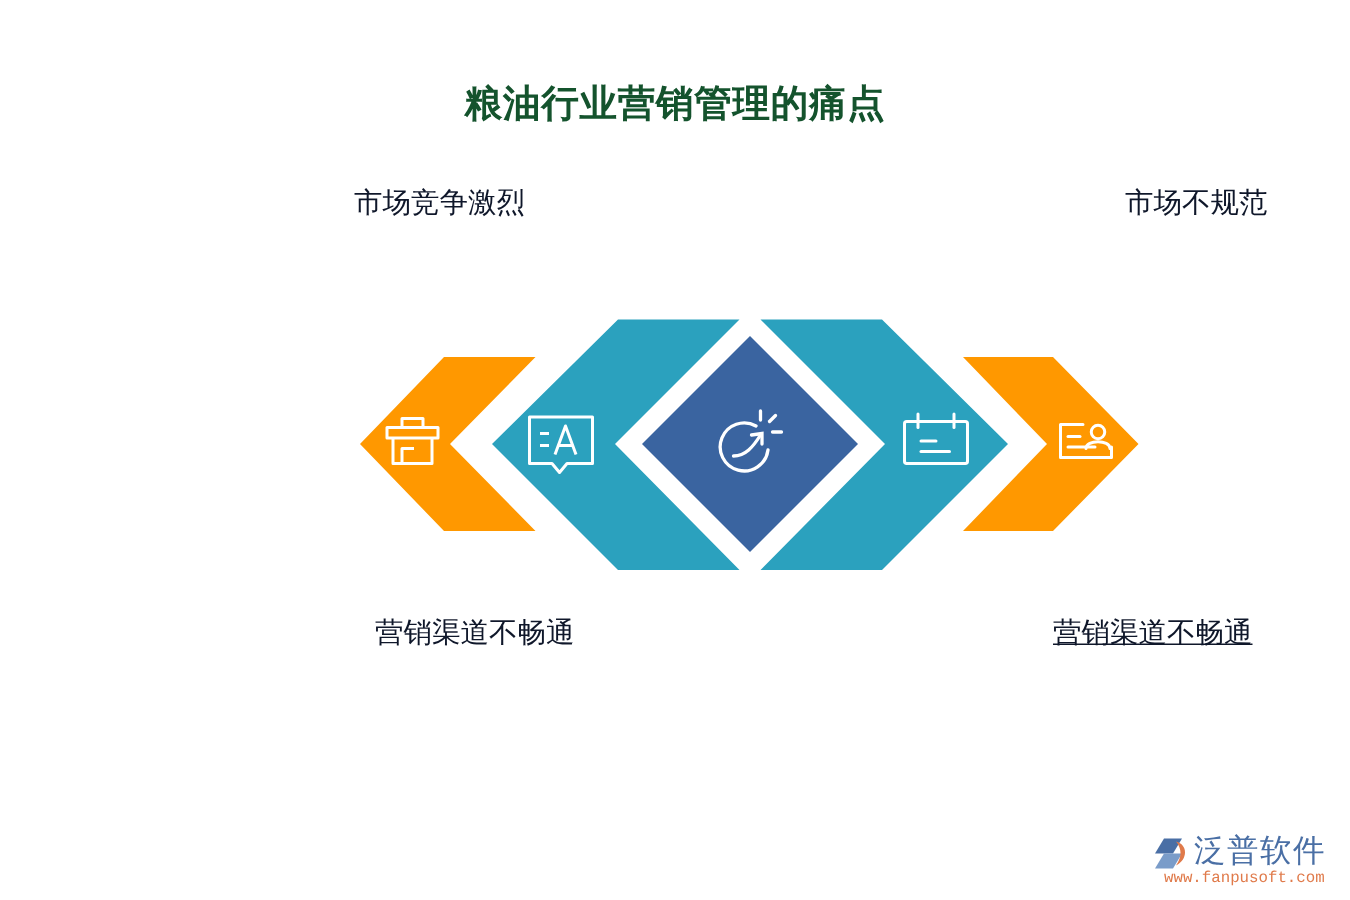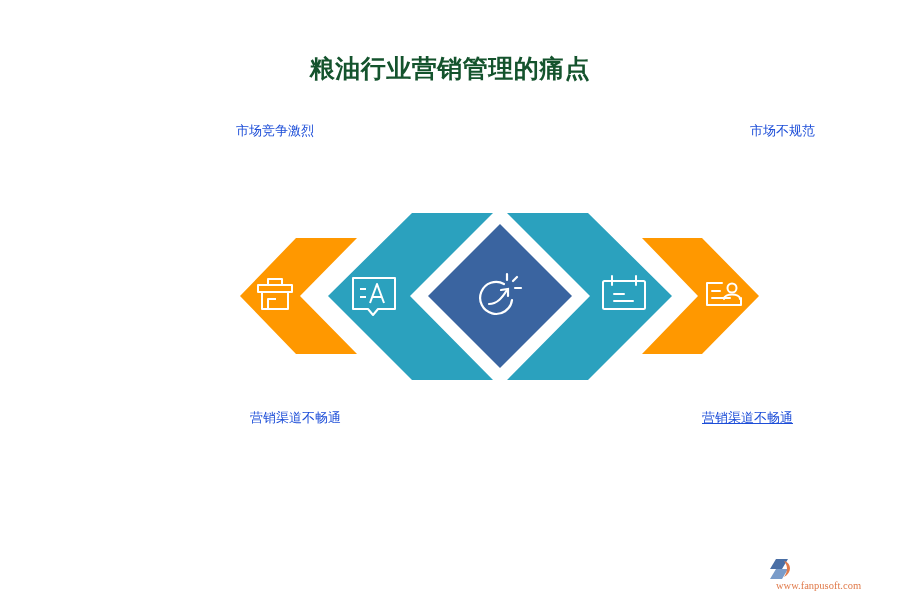--- a/index.html
+++ b/index.html
@@ -20,22 +20,22 @@
       top: 52px;
       width: 100%;
       text-align: center;
       font-size: 25px;
       font-weight: bold;
       color: #14532d;
       letter-spacing: 0.5px;
     }
     .label {
       position: absolute;
-      font-size: 13px;
-      color: #1d4ed8;
+      font-size: 19px;
+      color: #0f172a;
       white-space: nowrap;
     }
     #lbl-tl { left: 236px; top: 122px; }
     #lbl-tr { left: 702px; top: 122px; margin-left: 48px; }
     #lbl-bl { left: 250px; top: 409px; }
     #lbl-br { left: 702px; top: 409px; text-decoration: underline; }
 
     svg.diagram {
       position: absolute;
       left: 0;
@@ -54,21 +54,21 @@
       top: 0px;
       font-size: 21px;
       color: #4a6fa5;
       letter-spacing: 1px;
       white-space: nowrap;
     }
     .logo-url {
       position: absolute;
       left: 8px;
       top: 27px;
-      font-family: Liberation Serif, serif;
+      font-family: Liberation Mono, monospace;
       font-size: 10.5px;
       color: #e07a4a;
       white-space: nowrap;
     }
     .logo-mark {
       position: absolute;
       left: 2px;
       top: 4px;
     }
   </style>
@@ -136,14 +136,15 @@
     <path d="M724,299 C724,293 740,293 740,299"></path>
   </g>
 </svg>
 
 <div class="logo">
   <svg class="logo-mark" width="24" height="24" viewBox="0 0 24 24">
     <polygon points="6,2 18,2 12,12 0,12" fill="#4a6fa5"></polygon>
     <polygon points="6,12 18,12 12,22 0,22" fill="#7a9cc9"></polygon>
     <path d="M14,4 C22,6 22,16 14,20 C18,14 18,9 14,4 Z" fill="#e07a4a"></path>
   </svg>
+  <div class="logo-text">泛普软件</div>
   <div class="logo-url">www.fanpusoft.com</div>
 </div>
 
 </body></html>

